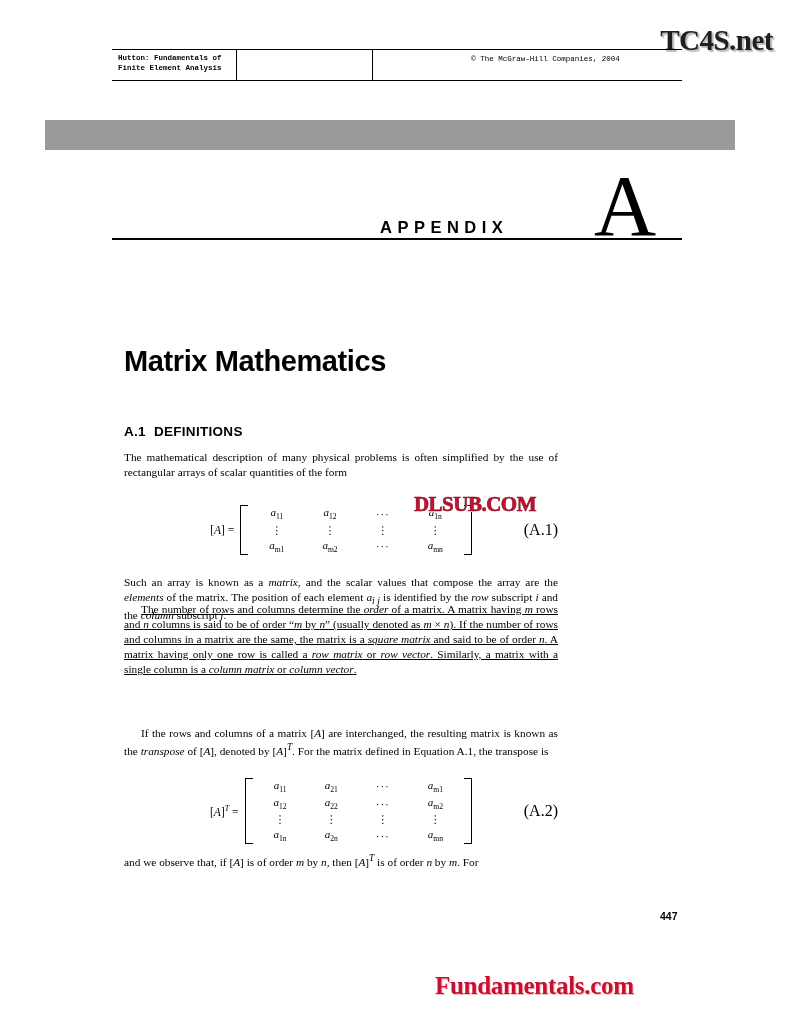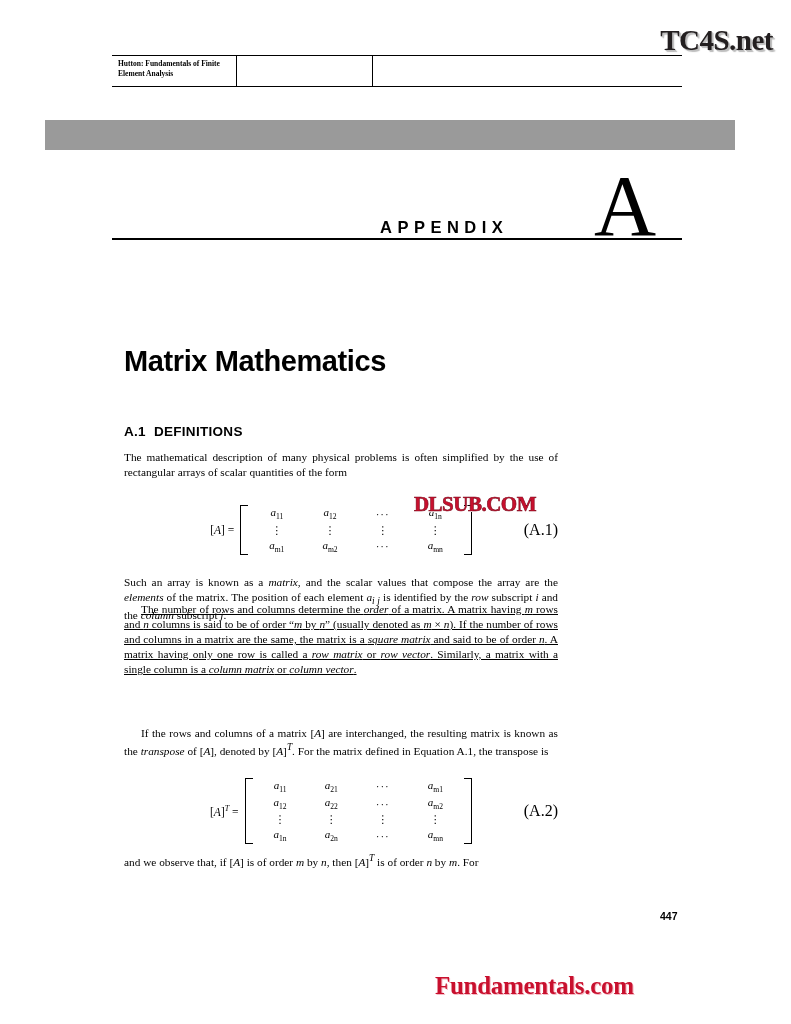--- a/index.html
+++ b/index.html
@@ -27,27 +27,27 @@
     letter-spacing: -0.5px;
     color: #231f20;
     text-shadow: 1px 1px 0 #bdbdbd, 2px 2px 1px rgba(120,120,120,.5);
     margin-top: 20px;
   }
 
   
   .runhead {
     position: absolute;
     left: 112px;
-    top: 55px;
+    top: 49px;
     width: 570px;
     height: 30px;
     border-top: 1.5px solid #000;
     border-bottom: 1.5px solid #000;
     display: flex;
-    font-family: Liberation Serif, serif;
+    font-family: Liberation Mono, monospace;
     gap: 36px;
   }
   .runhead .cell {
     padding: 3px 6px 0 6px;
     font-size: 7.5px;
     font-weight: bold;
     line-height: 1.35;
     box-sizing: border-box;
   }
   .runhead .c1 { width: 125px; border-right: 1.5px solid #000; }
@@ -241,20 +241,21 @@
   }
 </style>
 </head>
 <body>
 
 <div class="wm-top">TC4S.net</div>
 
 <div class="runhead">
   <div class="cell c1">Hutton: Fundamentals of Finite Element Analysis</div>
   <div class="cell c4"></div>
+  <div class="cell c5">© The McGraw–Hill Companies, 2004</div>
 </div>
 
 <div class="greybar"></div>
 
 <div class="appendix-word">APPENDIX</div>
 <div class="appendix-letter">A</div>
 <div class="appendix-line"></div>
 
 <div class="chapter-title">Matrix Mathematics</div>
 

